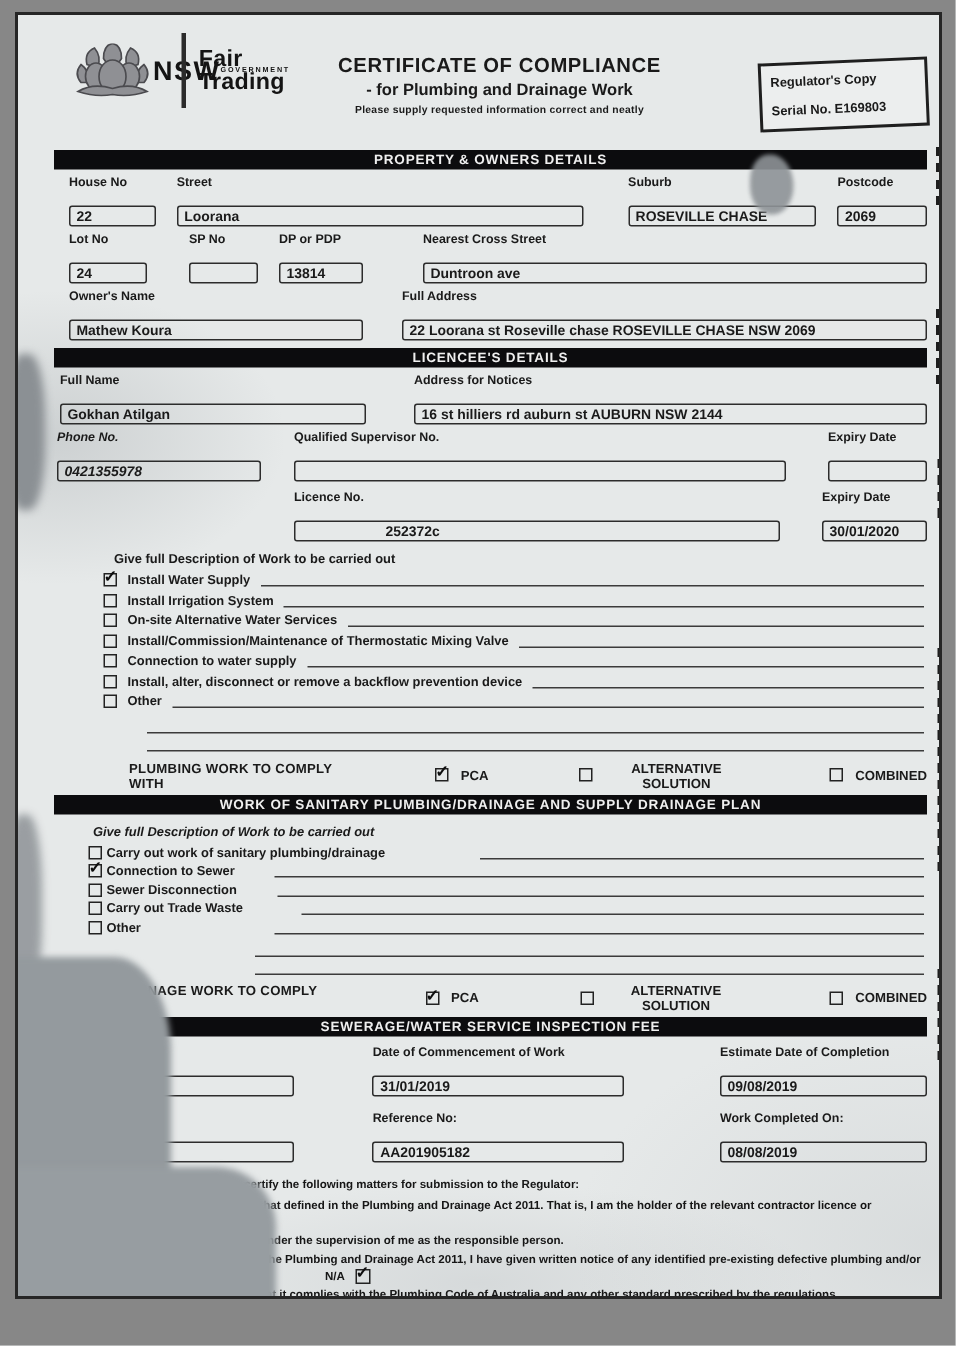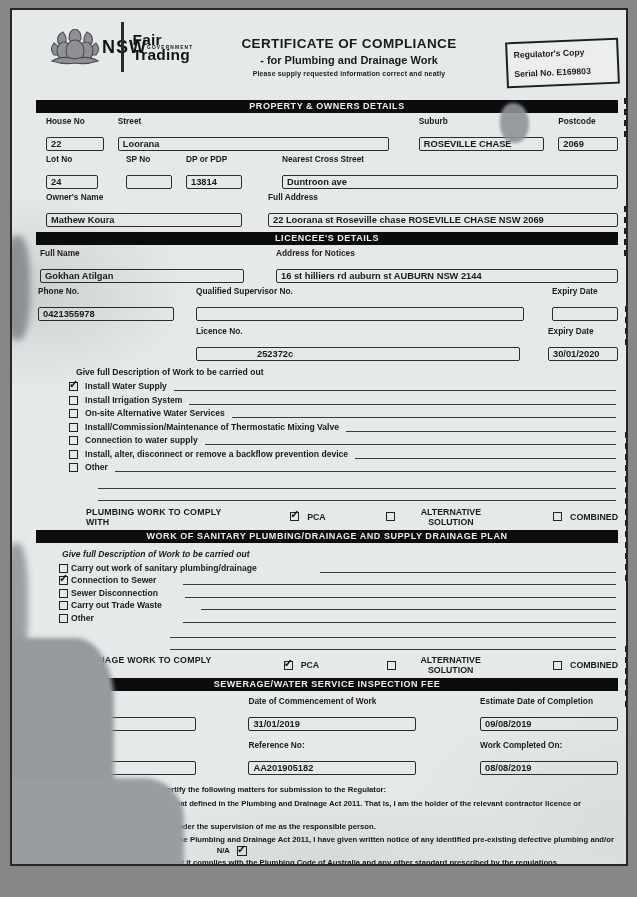--- a/index.html
+++ b/index.html
@@ -19,21 +19,21 @@
     overflow:hidden;
   }
   
   .header{position:relative;height:88px;}
   .logo{position:absolute;left:36px;top:12px;display:flex;align-items:center;gap:9px;}
   .logo-left{display:flex;flex-direction:row;align-items:center;width:64px;}
   .nsw{font-size:18px;font-weight:900;letter-spacing:1px;line-height:17px;color:#141414;}
   .gov{font-size:4.8px;font-weight:bold;letter-spacing:1.2px;color:#141414;}
   .logo-bar{width:2.5px;height:50px;background:#2b2b2b;}
   .fairtrading{font-size:15.5px;font-weight:800;line-height:15px;letter-spacing:.2px;color:#141414;}
-  .titleblock{position:absolute;left:172px;top:26px;width:330px;text-align:center;}
+  .titleblock{position:absolute;left:156px;top:26px;width:330px;text-align:center;}
   .title{font-size:13.5px;font-weight:800;letter-spacing:.4px;}
   .subtitle{font-size:11px;font-weight:800;margin-top:3px;}
   .note{font-size:6.9px;font-weight:700;margin-top:4px;letter-spacing:.2px;}
   .regbox{
     position:absolute;right:7px;top:30px;width:113px;
     border:2.5px solid #1f1f1f;padding:6px 6px 7px;box-sizing:border-box;
     transform:rotate(-2.4deg);font-size:8.6px;font-weight:800;
     background:rgba(240,242,242,.55);
   }
   .regbox .rb2{margin-top:9px;}
@@ -193,21 +193,21 @@
         <div class="lbl">Full Name</div>
         <div class="box">Gokhan Atilgan</div>
       </div>
       <div class="field grow" style="margin-left:18px;">
         <div class="lbl">Address for Notices</div>
         <div class="box">16 st hilliers rd auburn st AUBURN NSW 2144</div>
       </div>
     </div>
 
     <div class="frow" style="margin-left:2px;">
-      <div class="field" style="width:136px;">
+      <div class="field" style="width:136px;font-style:italic;">
         <div class="lbl">Phone No.</div>
         <div class="box">0421355978</div>
       </div>
       <div class="field grow" style="margin-left:8px;">
         <div class="lbl">Qualified Supervisor No.</div>
         <div class="box"></div>
       </div>
       <div class="field" style="width:66px;margin-left:14px;">
         <div class="lbl">Expiry Date</div>
         <div class="box"></div>

